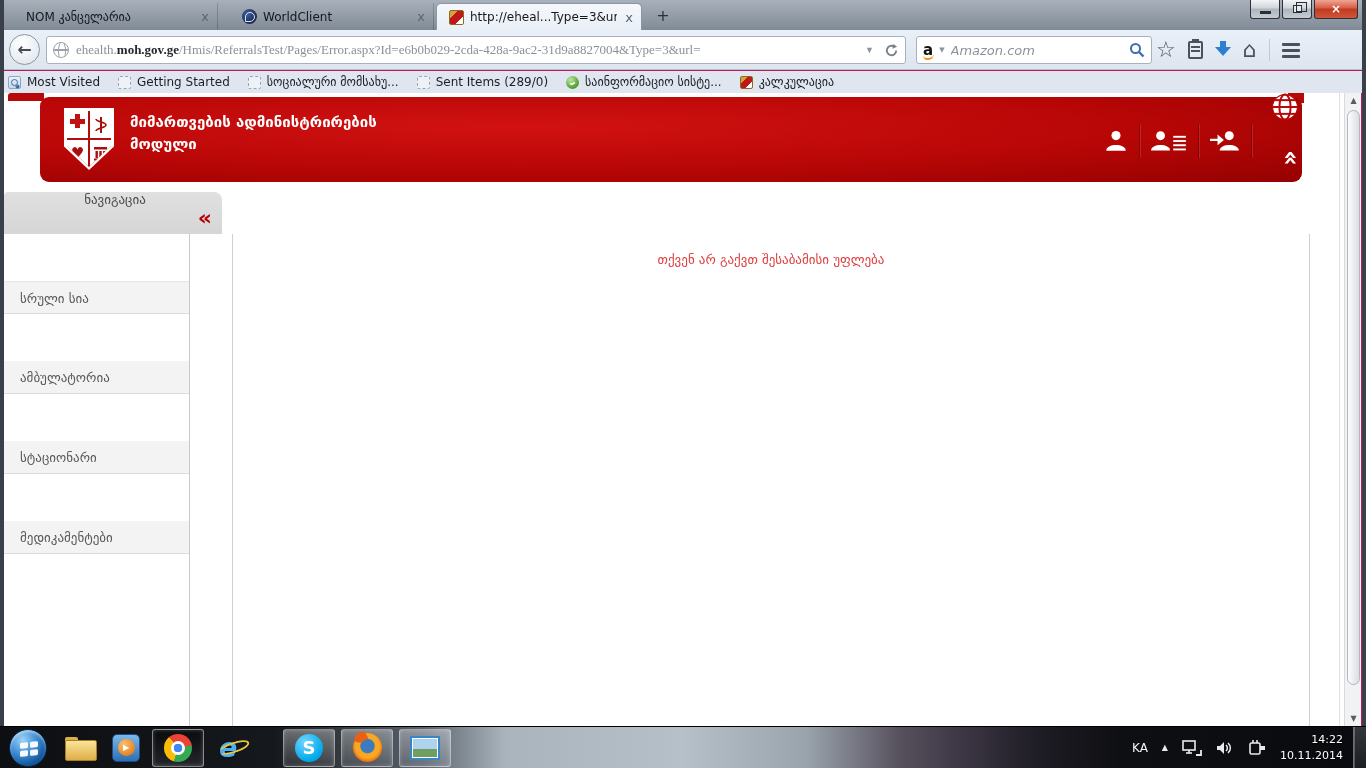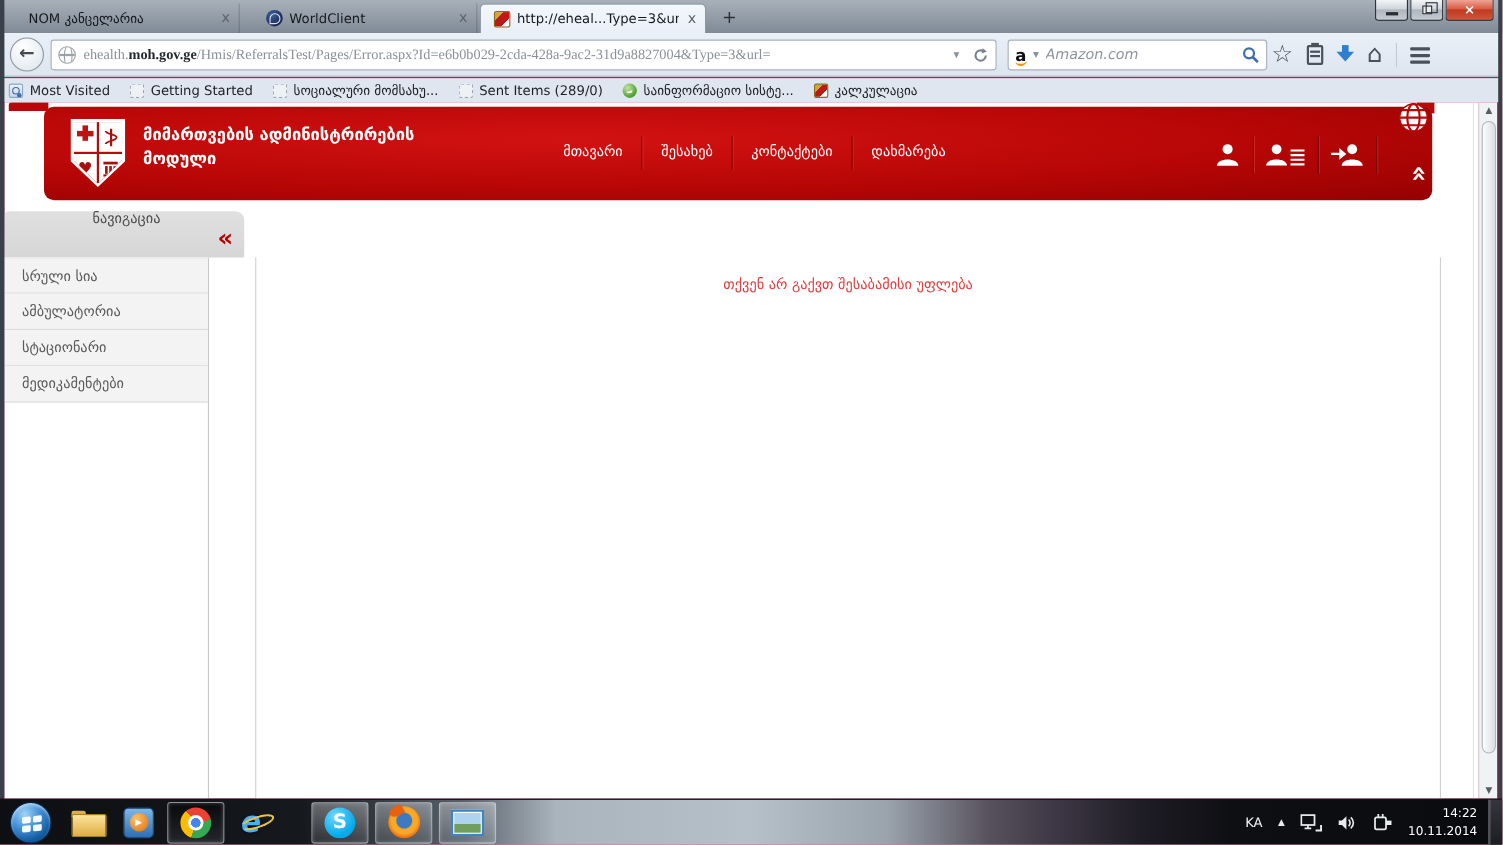--- a/index.html
+++ b/index.html
@@ -135,21 +135,21 @@
   #back-group { margin-left:auto; display:flex; align-items:center; gap:8px; color:#4c4c4c; }
   .doc-icon { width:20px; height:24px; background:linear-gradient(180deg,#9a9a9a,#7d7d7d); border-radius:3px; position:relative; }
   .doc-icon::before { content:""; position:absolute; left:4px; top:5px; width:12px; height:2px; background:#fff;
     box-shadow:0 5px 0 #fff, 0 10px 0 #fff; }
   .doc-badge { position:absolute; left:-6px; bottom:-4px; width:13px; height:13px; border-radius:50%;
     background:#c01212; border:1.5px solid #fff; color:#fff; font-size:8px; line-height:11px; text-align:center; }
 
   
   #sidebar-col { left:0; top:141px; width:186px; height:492px; border-right:1px solid #c9c9c9; background:#fff; }
   .side-item { height:33px; line-height:33px; padding-left:16px; font-size:13px; color:#5a5a5a;
-    background:#f3f3f3; border-bottom:1px solid #dcdcdc; }
+    background:#f3f3f3; border-bottom:1px solid #dcdcdc;margin-top:47px; }
   .side-item:first-child { border-top:1px solid #e6e6e6; }
 
   
   #content-body { left:228px; top:141px; width:1078px; height:492px; background:#fff;
     border-left:1px solid #cfcfcf; border-right:1px solid #cfcfcf; text-align:center; }
   .error-line { color:#e04040; font-size:13px; }
   .error-line.first { margin-top:18px; }
   .error-line.second { margin-top:23px; }
 
   
@@ -335,29 +335,20 @@
               <rect x="10.1" y="5" width="2.4" height="7" fill="#a80f0f"></rect>
               <rect x="1" y="12.5" width="13" height="2" fill="#a80f0f"></rect>
             </svg>
           </div>
         </div>
       </div>
       <div id="site-title">
         <div>მიმართვების ადმინისტრირების</div>
         <div>მოდული</div>
       </div>
-      <div id="site-nav">
-        <div class="nav-item">მთავარი</div>
-        <div class="nav-sep"></div>
-        <div class="nav-item">შესახებ</div>
-        <div class="nav-sep"></div>
-        <div class="nav-item">კონტაქტები</div>
-        <div class="nav-sep"></div>
-        <div class="nav-item">დახმარება</div>
-      </div>
       <div id="header-users">
         <svg width="26" height="26" viewBox="0 0 24 24">
           <circle cx="12" cy="7" r="4.2" fill="#fff"></circle>
           <path d="M3 21 C3 14 21 14 21 21 Z" fill="#fff"></path>
         </svg>
         <div class="user-sep"></div>
         <svg width="38" height="26" viewBox="0 0 36 24">
           <circle cx="10" cy="7" r="4.2" fill="#fff"></circle>
           <path d="M1 21 C1 14 19 14 19 21 Z" fill="#fff"></path>
           <line x1="22" y1="8" x2="34" y2="8" stroke="#fff" stroke-width="1.8"></line>

